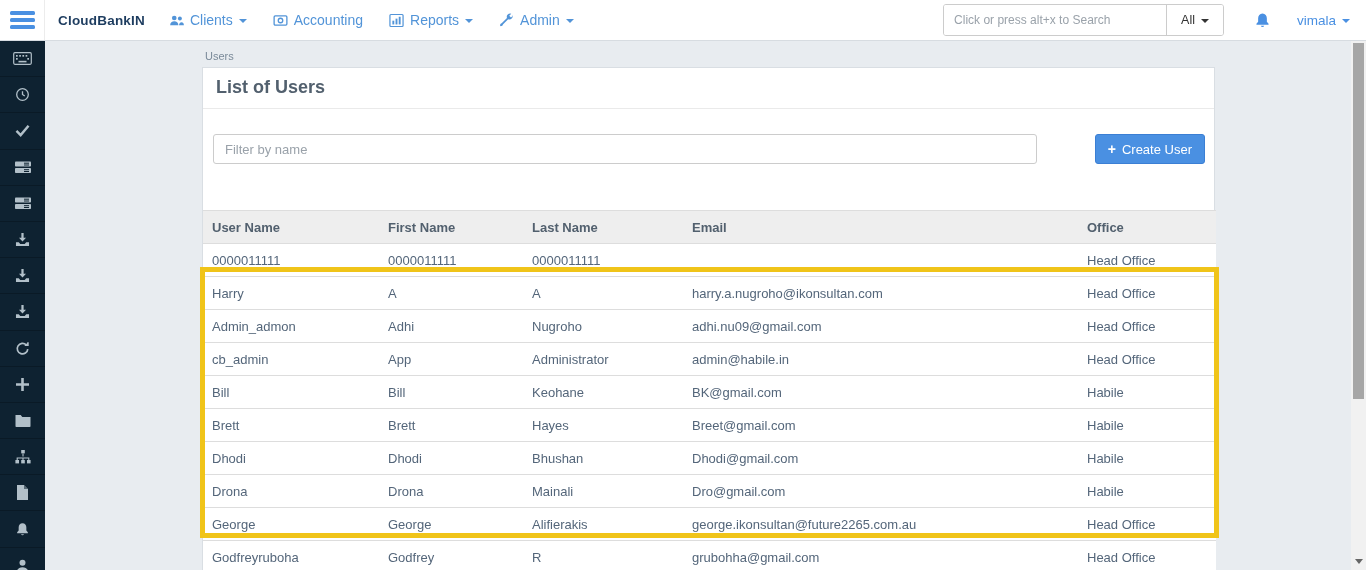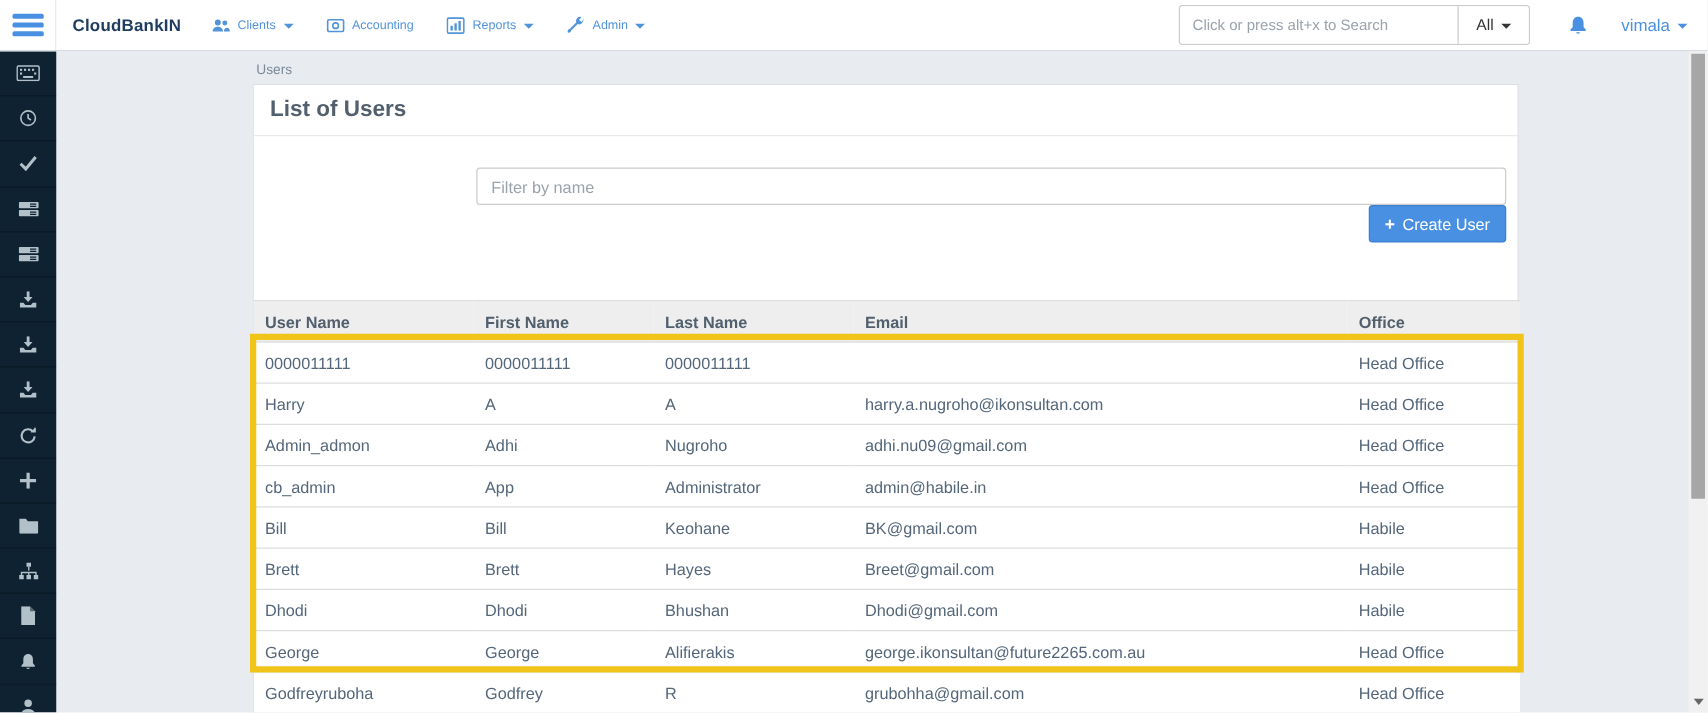--- a/index.html
+++ b/index.html
@@ -7,21 +7,21 @@
   body { font-family:"Liberation Sans","DejaVu Sans",sans-serif; background:#e8ecf0; position:relative; color:#54667a; }
 
   
   .topbar { position:absolute; top:0; left:0; width:1366px; height:41px; background:#fff;
             border-bottom:1px solid #d7dce1; display:flex; align-items:center; z-index:10; }
   .hamburger { width:45px; height:40px; display:flex; flex-direction:column; align-items:center;
                justify-content:center; border-right:1px solid #ececec; cursor:pointer; }
   .hamburger span { display:block; width:25px; height:4px; background:#4a90e2; border-radius:1.5px; margin:1.6px 0; }
   .brand { color:#1d3c5f; font-weight:bold; font-size:13.5px; padding:0 24px 0 13px; letter-spacing:.2px; }
   .nav { display:flex; align-items:center; }
-  .nav-item { color:#5294d8; font-size:10px; display:flex; align-items:center; gap:6px;
+  .nav-item { color:#5294d8; font-size:14px; display:flex; align-items:center; gap:6px;
               margin-right:26px; cursor:pointer; }
   .nav-item svg { display:block; }
   .caret { width:0; height:0; border-left:4px solid transparent; border-right:4px solid transparent;
            border-top:4px solid currentColor; display:inline-block; margin-top:2px; }
   .top-right { margin-left:auto; display:flex; align-items:center; padding-right:16px; }
   .search-group { display:flex; height:32px; border:1px solid #ccc; border-radius:3px; background:#fff; overflow:hidden; }
   .search-input { width:222px; border:none; outline:none; padding:0 10px; font-size:12px; color:#555;
                   font-family:"Liberation Sans","DejaVu Sans",sans-serif; }
   .search-input::placeholder { color:#9aa2aa; }
   .search-scope { border-left:1px solid #ccc; display:flex; align-items:center; gap:6px; padding:0 14px;
@@ -34,21 +34,21 @@
   .side-cell { height:36.2px; display:flex; align-items:center; justify-content:center;
                border-bottom:1px solid #0a1a26; color:#b2c0c9; cursor:pointer; }
   .side-cell svg { display:block; }
 
   
   .content { position:absolute; left:57px; top:41px; width:1306px; height:529px; }
   .breadcrumb { font-size:11px; color:#7a8a99; padding:9px 0 5px; margin-left:148px; cursor:pointer; width:200px; }
   .card { margin-left:145px; width:1013px; background:#fff; border:1px solid #d9dee3; position:relative; height:510px; }
   .card-header { padding:9px 13px 10px; border-bottom:1px solid #eaeaea; }
   .card-title { font-size:18px; color:#52606e; font-weight:bold; }
-  .toolbar { display:flex; justify-content:space-between; align-items:flex-end; padding:25px 9px 0 10px;flex-direction:column; }
+  .toolbar { display:flex; justify-content:space-between; align-items:flex-start; padding:25px 9px 0 10px; }
   .filter-input { width:824px; height:30px; border:1px solid #ccc; border-radius:3px; padding:0 11px;
                   font-size:13px; color:#555; outline:none; font-family:"Liberation Sans","DejaVu Sans",sans-serif; }
   .filter-input::placeholder { color:#9aa2aa; }
   .btn-create { height:30px; padding:0 12px; background:#4a90e2; border:1px solid #3b7fd4; border-radius:3px;
                 color:#fff; font-size:13px; cursor:pointer; display:flex; align-items:center; gap:6px;
                 font-family:"Liberation Sans","DejaVu Sans",sans-serif; }
   .plus-glyph { font-weight:bold; font-size:14px; line-height:1; }
 
   
   .table-wrap { margin-top:46px; }
@@ -358,20 +358,27 @@
               <td>Habile</td>
             </tr>
             <tr>
               <td>Dhodi</td>
               <td>Dhodi</td>
               <td>Bhushan</td>
               <td>Dhodi@gmail.com</td>
               <td>Habile</td>
             </tr>
             <tr>
+              <td>Drona</td>
+              <td>Drona</td>
+              <td>Mainali</td>
+              <td>Dro@gmail.com</td>
+              <td>Habile</td>
+            </tr>
+            <tr>
               <td>George</td>
               <td>George</td>
               <td>Alifierakis</td>
               <td>george.ikonsultan@future2265.com.au</td>
               <td>Head Office</td>
             </tr>
             <tr>
               <td>Godfreyruboha</td>
               <td>Godfrey</td>
               <td>R</td>

